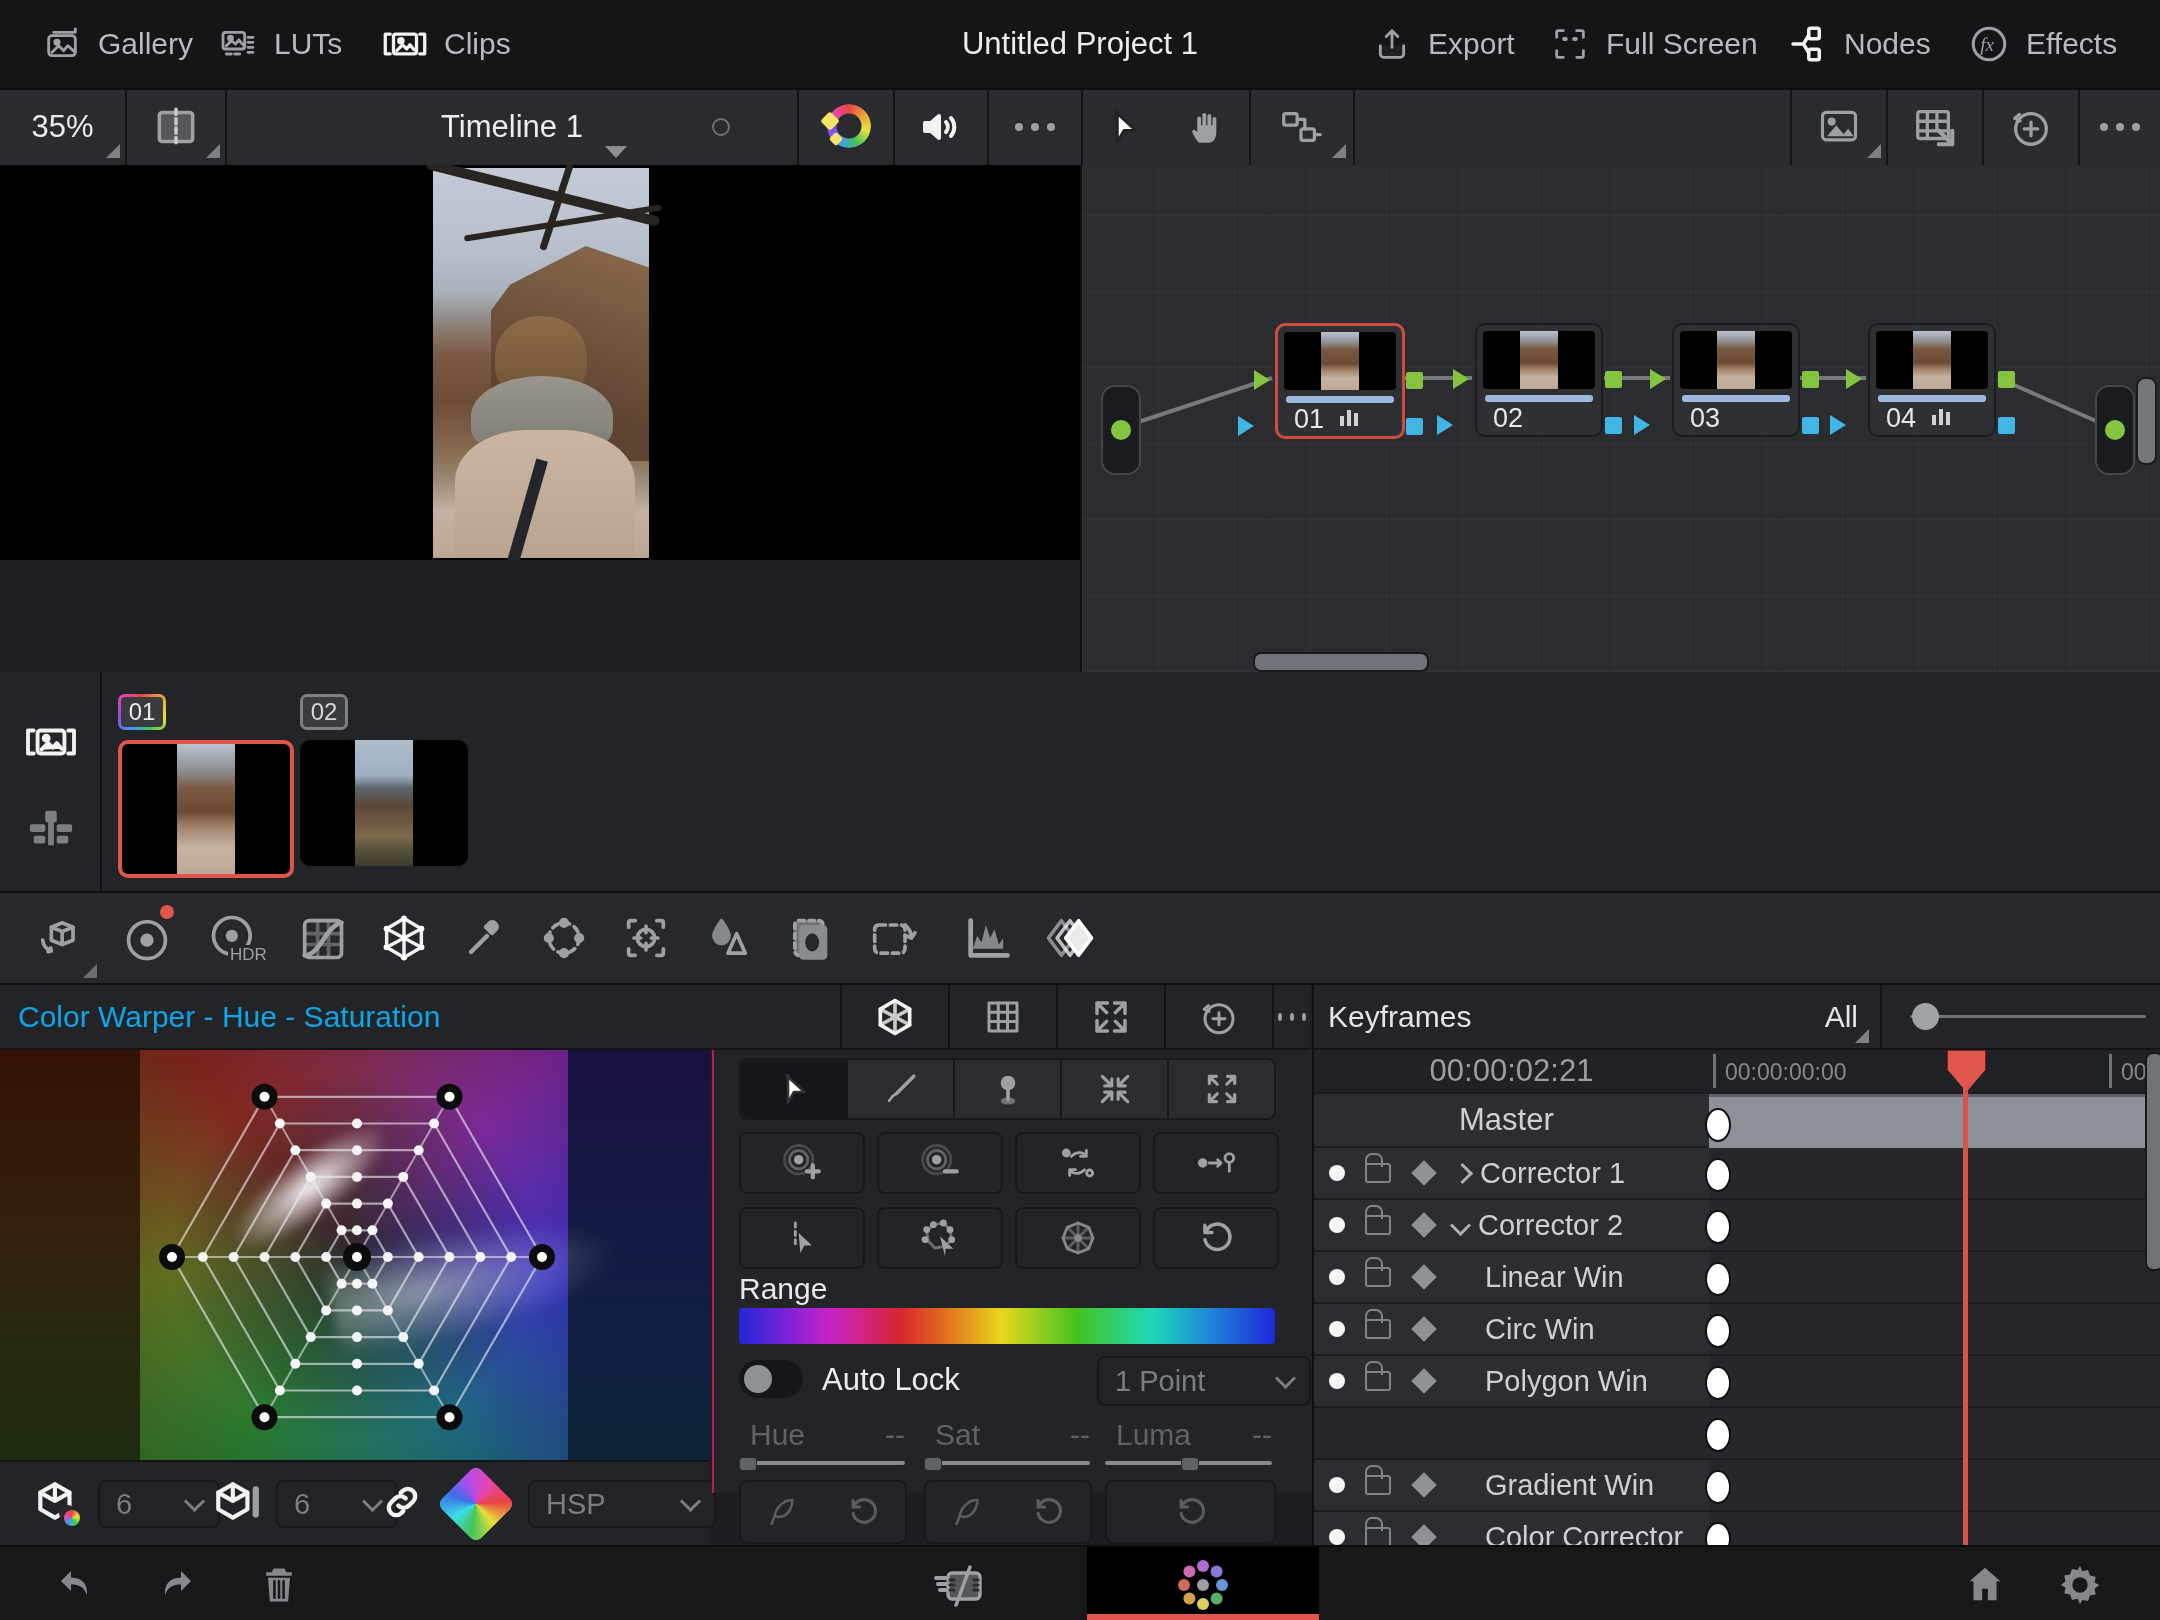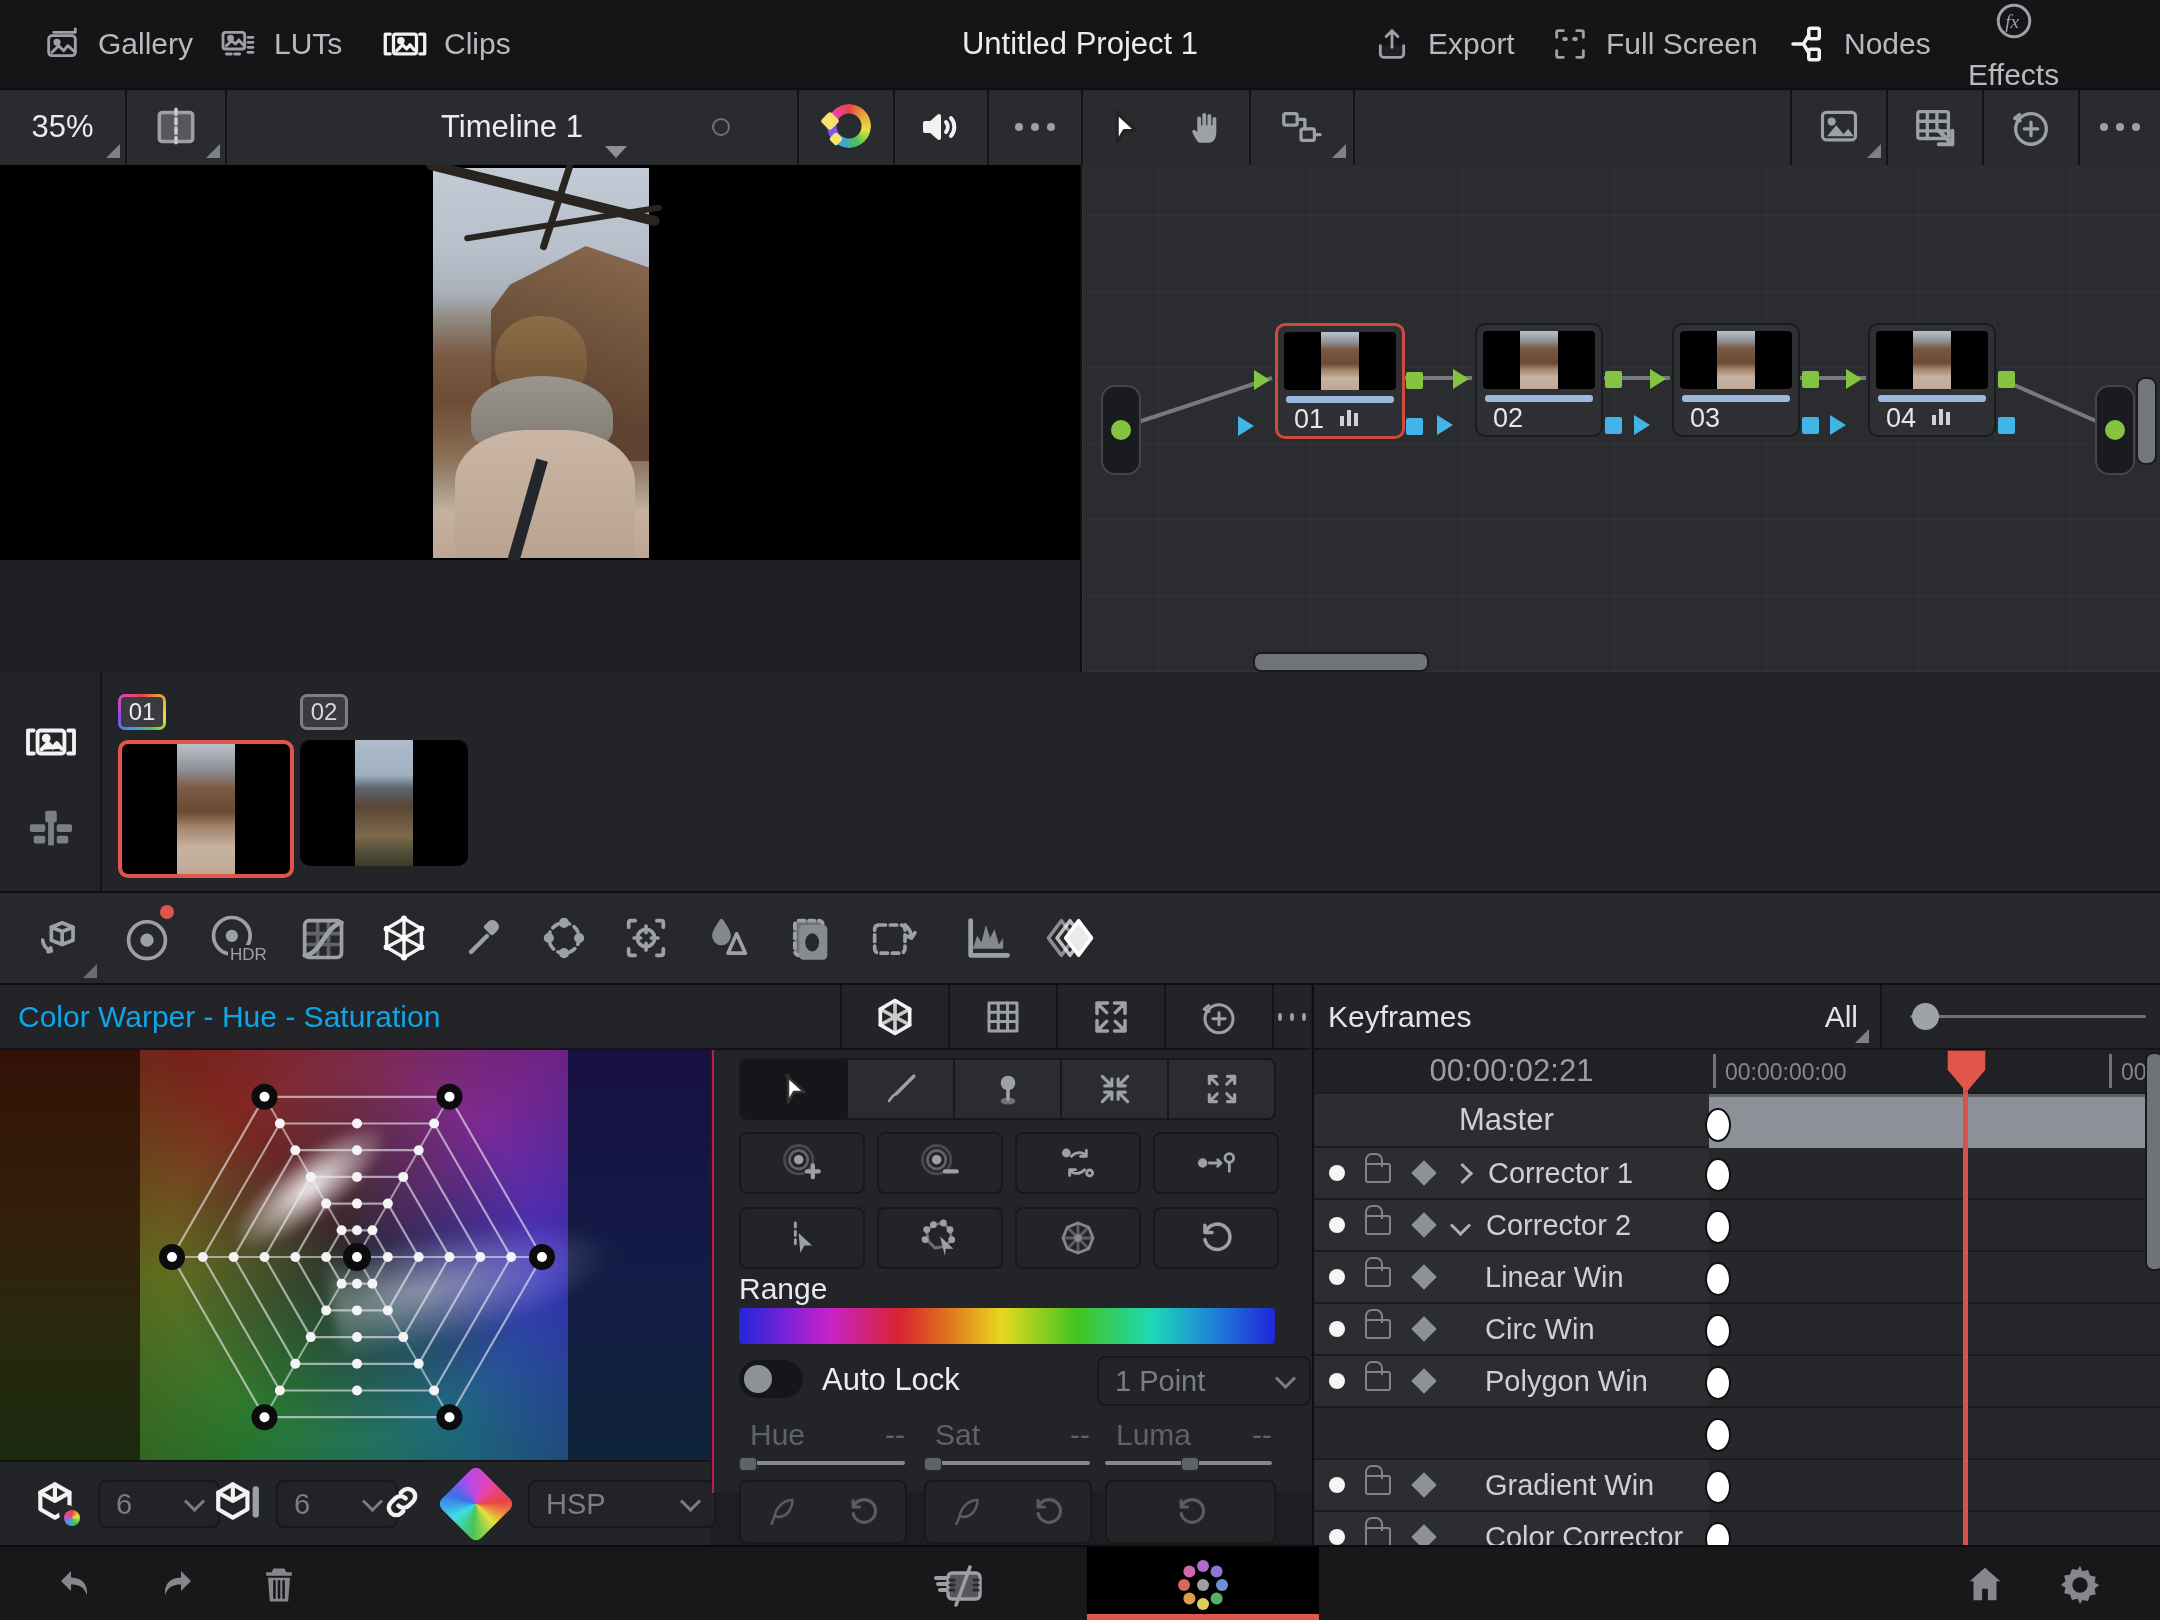--- a/index.html
+++ b/index.html
@@ -37,21 +37,21 @@
   .kf-lblcol{position:absolute;left:0;width:395px;height:100%;background:#2b2d31;display:flex;align-items:center;}
   .kf-track{position:absolute;left:395px;right:0;height:100%;background:#26272b;}
   .kf-dot{position:absolute;left:-4px;top:50%;width:22px;height:30px;margin-top:-15px;background:#fff;border:2px solid #111;border-radius:50%;}
   .en-dot{width:16px;height:16px;border-radius:50%;background:#f5f5f5;margin-left:15px;flex:none;}
   .lock{width:22px;height:16px;border:2px solid #808388;border-radius:3px;margin-left:20px;position:relative;flex:none;}
   .lock:before{content:"";position:absolute;left:-2px;top:-12px;width:14px;height:12px;border:2px solid #808388;border-bottom:none;border-radius:7px 7px 0 0;}
   .diam{width:18px;height:18px;background:#8e9196;transform:rotate(45deg);margin-left:24px;flex:none;}
   .chev{width:12px;height:12px;border-right:3px solid #aeb0b4;border-bottom:3px solid #aeb0b4;flex:none;}
   .chev.r{transform:rotate(-45deg);margin-left:22px;}
   .chev.d{transform:rotate(45deg);margin-left:20px;}
-  .kf-name{font-size:29px;color:#cfd0d3;margin-left:18px;white-space:nowrap;}
+  .kf-name{font-size:29px;color:#cfd0d3;margin-left:10px;white-space:nowrap;}
   
   .btn{position:absolute;background:#232428;border:2px solid #17181a;border-radius:8px;display:flex;align-items:center;justify-content:center;color:#84878c;}
   .slider{position:absolute;height:4px;background:#85888d;border-radius:2px;}
   .knob{position:absolute;top:-4px;width:16px;height:12px;border-radius:4px;background:#5f6267;border:1px solid #2a2b2e;}
   .ddown{position:absolute;background:#222327;border:2px solid #17181a;border-radius:8px;display:flex;align-items:center;justify-content:space-between;padding:0 16px;color:#7a7d82;font-size:29px;}
   .vchev{width:12px;height:12px;border-right:3px solid #7a7d82;border-bottom:3px solid #7a7d82;transform:rotate(45deg);margin-top:-6px;}
   .dots3 span{display:inline-block;width:8px;height:8px;border-radius:50%;background:#9da0a4;margin:0 4px;}
   .toolbtn{position:absolute;display:flex;align-items:center;justify-content:center;}
 </style>
 </head>
@@ -116,21 +116,21 @@
     <div class="abs row" style="left:1786px;top:0;height:88px;gap:16px;">
       <span class="ic white">
           <svg width="42" height="42" viewBox="0 0 24 24" style="stroke-width:2">
             <rect x="13" y="3" width="6" height="6" rx="1"></rect>
             <rect x="13" y="15" width="6" height="6" rx="1"></rect>
             <path d="M4 12h6M10 12l3-5M10 12l3 5"></path>
           </svg>
         </span>
       <span class="lbl white">Nodes</span>
     </div>
-    <div class="abs row" style="left:1968px;top:0;height:88px;gap:16px;flex-direction:column;">
+    <div class="abs row" style="left:1968px;top:0;height:88px;gap:16px;">
       <span class="ic">
           <svg width="42" height="42" viewBox="0 0 24 24">
             <circle cx="12" cy="12" r="9"></circle>
             <text x="7" y="16" font-size="11" font-style="italic" fill="currentColor" stroke="none" font-family="Liberation Serif, serif">fx</text>
           </svg>
         </span>
       <span class="lbl">Effects</span>
     </div>
   </div>
 

